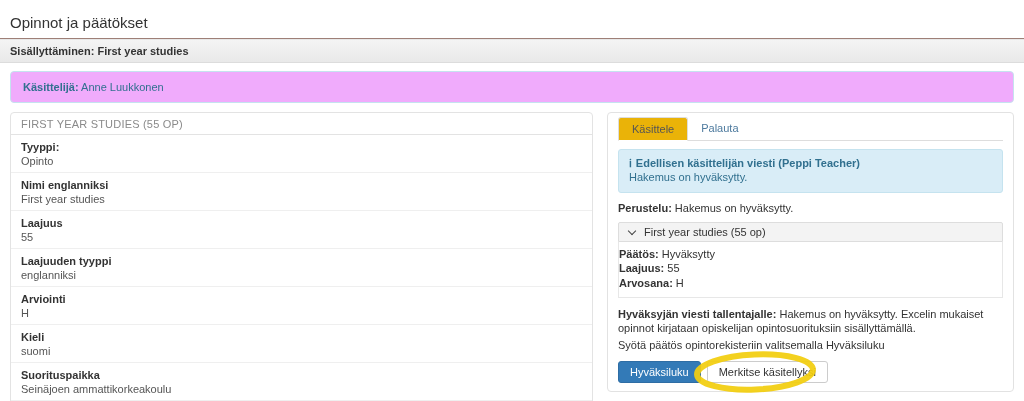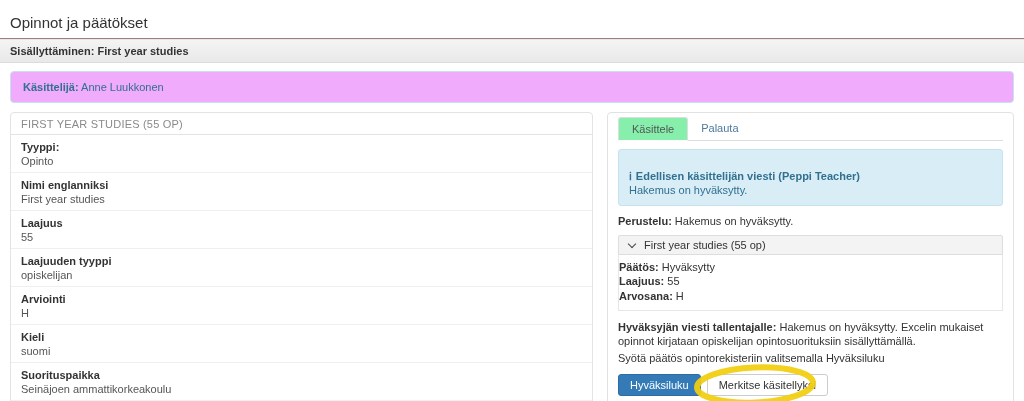--- a/index.html
+++ b/index.html
@@ -35,30 +35,30 @@
   .field-value { color: #555; }
 
   
   .right-panel {
     flex: 1; border: 1px solid #e2e2e2; border-radius: 4px; background: #fff;
     padding: 4px 10px 8px; position: relative;
   }
   .tabs { display: flex; border-bottom: 1px solid #ddd; }
   .tab { padding: 5px 13px; cursor: pointer; }
   .tab.active {
-    background: #86efac; border: 1px solid #ddd; border-bottom: 1px solid #fff;
+    background: #eab308; border: 1px solid #ddd; border-bottom: 1px solid #fff;
     margin-bottom: -1px; border-radius: 3px 3px 0 0; color: #555;
   }
   .tab.inactive { color: #4d7a9e; }
 
   .info-alert {
     background: #d9edf7; border: 1px solid #c5e3ef; border-radius: 3px;
     color: #31708f; padding: 7px 10px; margin-top: 8px; line-height: 1.25;
   }
-  .info-alert .alert-title { font-weight: bold; margin-top: 13px; }
+  .info-alert .alert-title { font-weight: bold; }
   .info-icon { font-style: normal; font-weight: bold; margin-right: 4px; }
 
   .perustelu-line { margin-top: 9px; color: #333; }
   .perustelu-line b { font-weight: bold; }
 
   .collapse-group { margin-top: 8px; }
   .collapse-header {
     background: #f3f3f3; border: 1px solid #ddd; padding: 3px 10px;
     color: #333; cursor: pointer; border-radius: 2px 2px 0 0;
   }
@@ -114,21 +114,21 @@
           <div class="field-value">First year studies</div>
         </div>
 
         <div class="field-row">
           <div class="field-label">Laajuus</div>
           <div class="field-value">55</div>
         </div>
 
         <div class="field-row">
           <div class="field-label">Laajuuden tyyppi</div>
-          <div class="field-value">opiskelijan</div>
+          <div class="field-value">englanniksi</div>
         </div>
 
         <div class="field-row">
           <div class="field-label">Arviointi</div>
           <div class="field-value">H</div>
         </div>
 
         <div class="field-row">
           <div class="field-label">Kieli</div>
           <div class="field-value">suomi</div>

